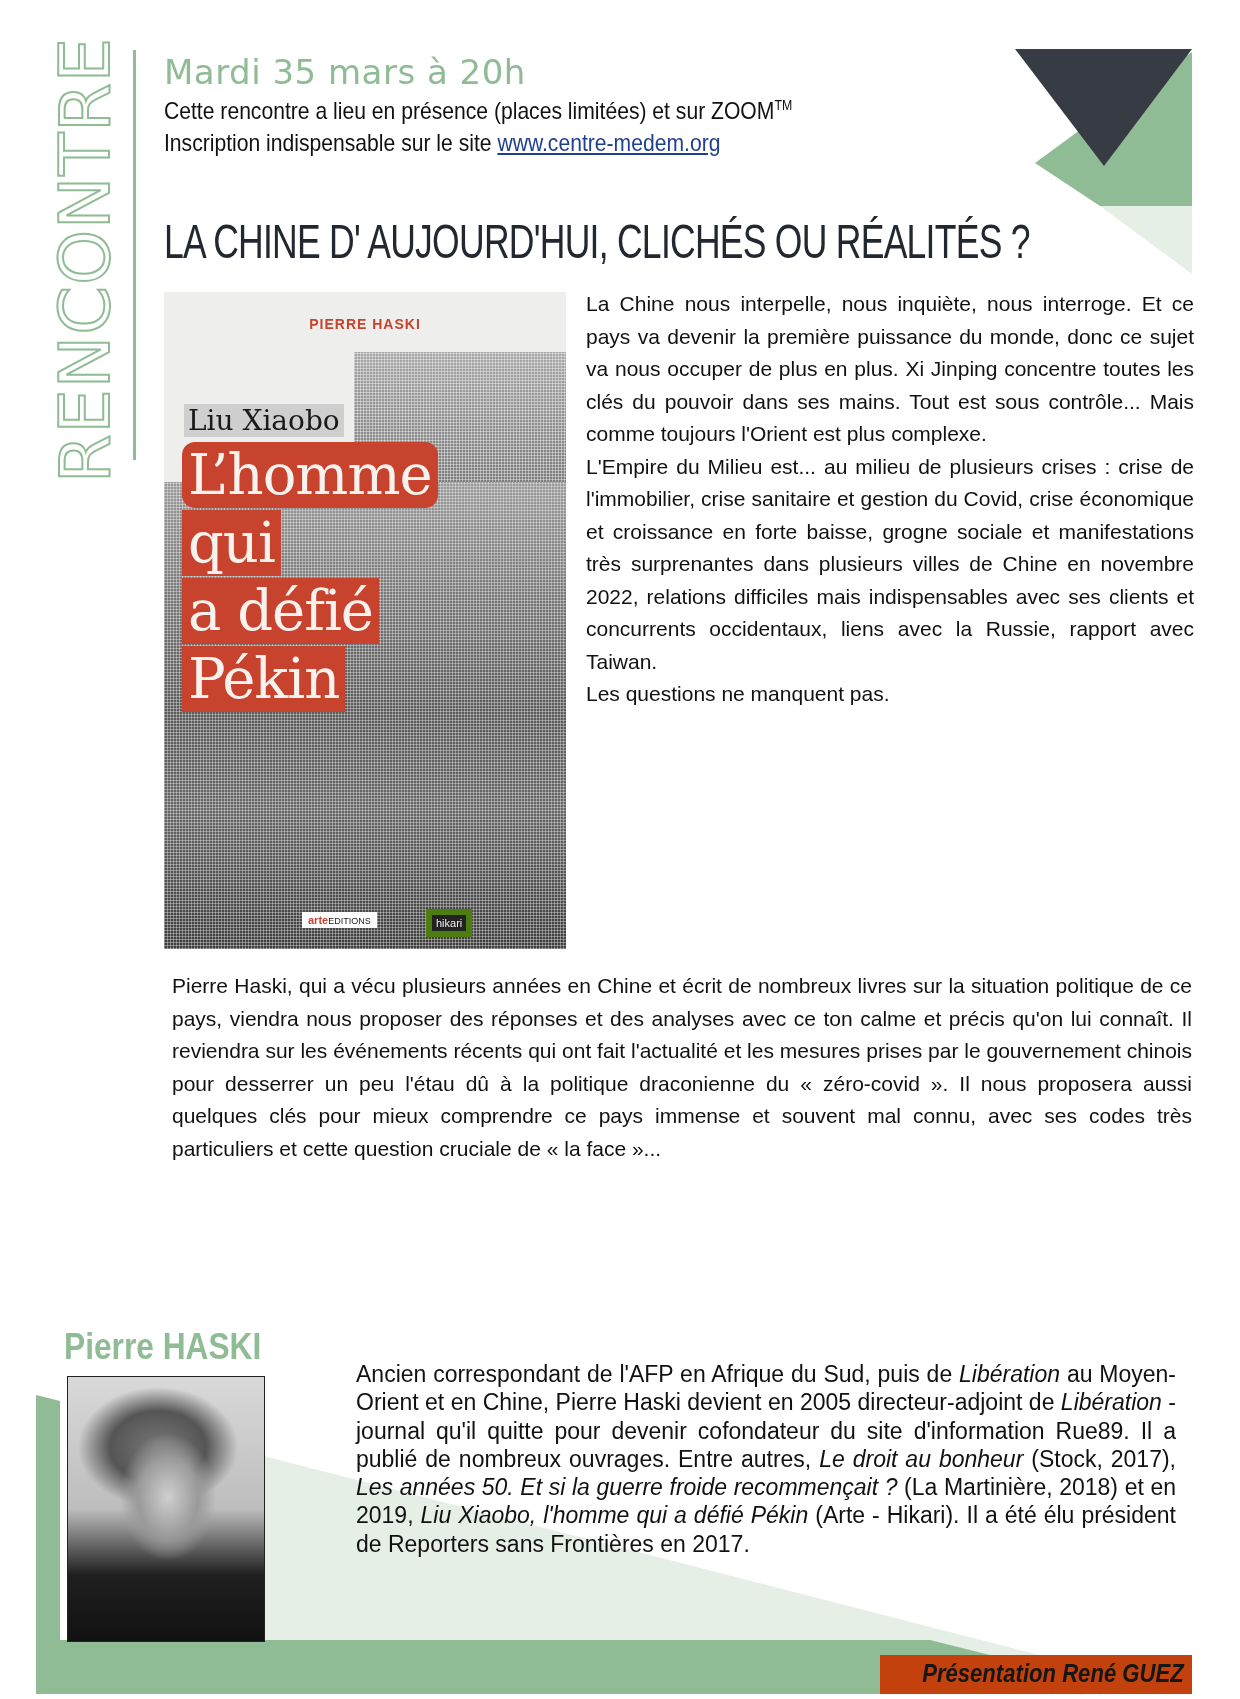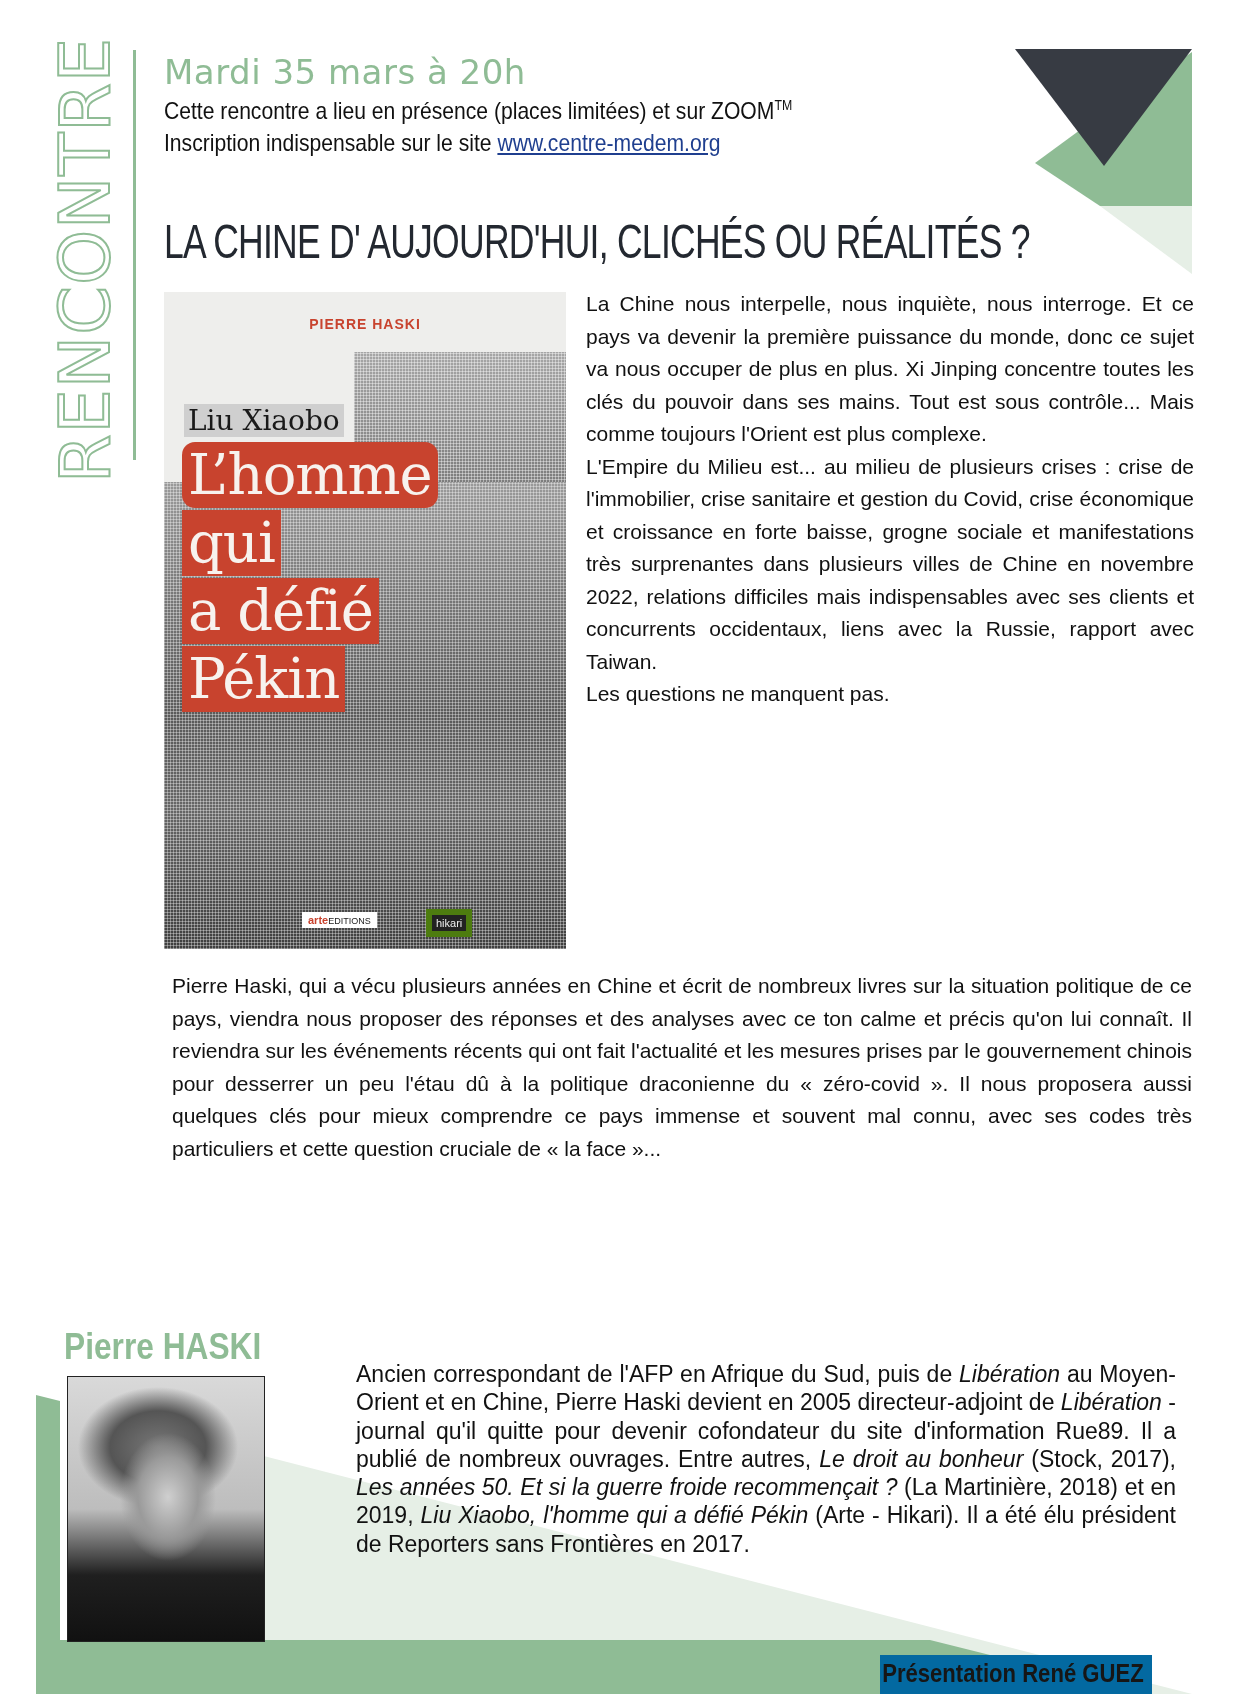--- a/index.html
+++ b/index.html
@@ -61,21 +61,21 @@
   #portrait { left: 67px; top: 1376px; width: 196px; height: 264px;
     background:
       radial-gradient(ellipse 60px 80px at 100px 120px, #cfcfcf 0%, #9a9a9a 50%, transparent 80%),
       radial-gradient(ellipse 80px 60px at 90px 70px, #777 0%, #555 60%, transparent 100%),
       linear-gradient(180deg, #d9d9d9 0%, #bdbdbd 50%, #1f1f1f 75%, #111 100%);
     border: 1px solid #222; }
   #bio { left: 340px; top: 1344px; width: 852px; font-size: 23px; line-height: 28.3px; transform-origin: left top; }
   #bio p { margin: 16px; }
   #bio i { font-style: italic; }
 
-  #presenter { left: 880px; top: 1655px; width: 272px; height: 39px; background: #0369a1; }
+  #presenter { left: 880px; top: 1655px; width: 312px; height: 39px; background: #c2410c; font-style: italic; }
   #presenter span { position: absolute; right: 8px; top: 3px; font-family: "Liberation Sans", sans-serif; font-weight: bold; font-size: 26px; color: #161616; transform: scaleX(0.85); transform-origin: right top; white-space: nowrap; }
 </style>
 </head>
 <body>
 
 <svg class="deco" width="1240" height="1699">
 
   <polygon points="1100,206 1192,206 1192,274" fill="#e6efe6"></polygon>
   <polygon points="1192,52 1192,206 1100,206 1035,163 1080,130" fill="#8fbc95"></polygon>
   <polygon points="1015,49 1192,49 1104,166" fill="#373b43"></polygon>

